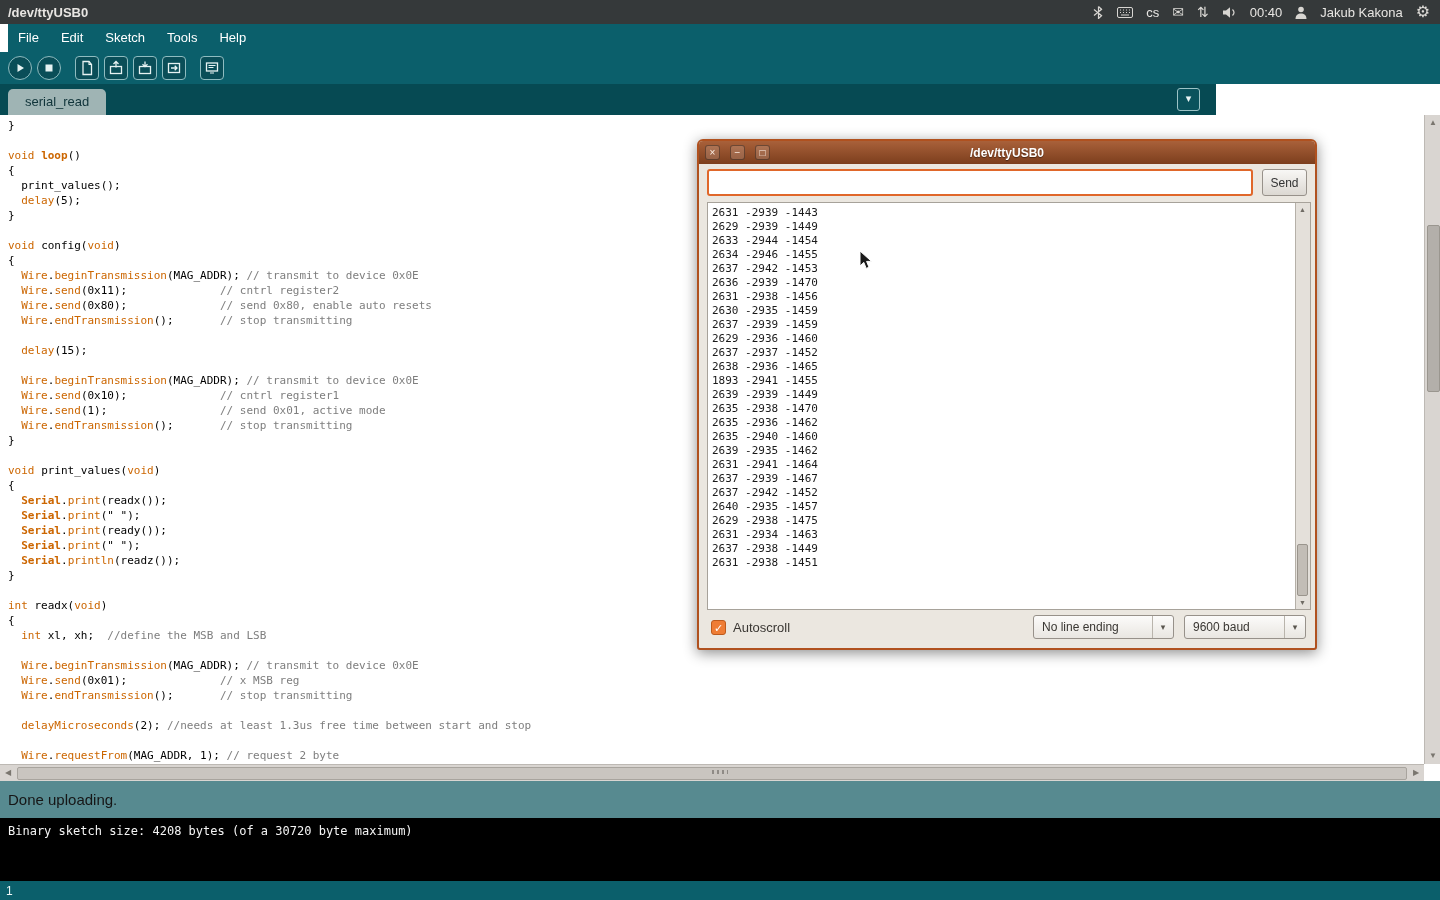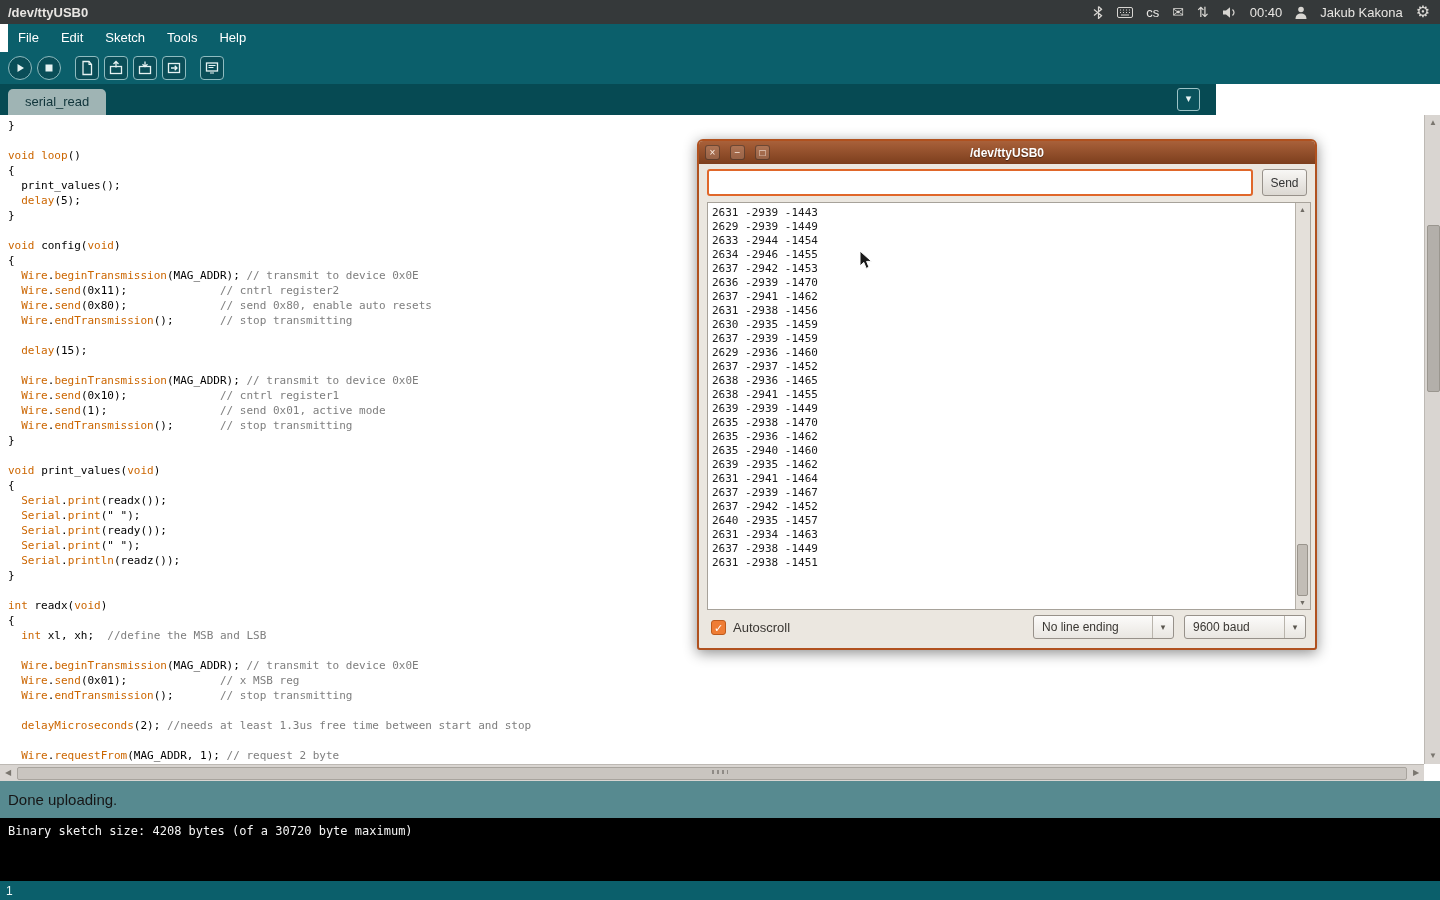--- a/index.html
+++ b/index.html
@@ -34,21 +34,21 @@
   .tab-menu-btn { position:absolute; right:16px; top:4px; width:21px; height:21px; background:#0a525c;
                   border:1px solid #9cc3c6; border-radius:3px; color:#e8f4f4; text-align:center;
                   line-height:19px; font-size:11px; }
 
   
   .editor { position:absolute; left:0; top:115px; width:1424px; height:649px; background:#fff; overflow:hidden; }
   .code { padding:3px 0 0 8px; font-family:"DejaVu Sans Mono", monospace; font-size:11px; }
   .code-line { white-space:pre; height:15px; line-height:15px; }
   .tok-p { color:#000; }
   .tok-o { color:#cc6600; }
-  .tok-b { color:#cc6600; font-weight:normal; }
+  .tok-b { color:#cc6600; font-weight:bold; }
   .tok-c { color:#7e7e7e; }
 
   
   .vscroll { position:absolute; left:1424px; top:115px; width:16px; height:649px; background:#d9d5d1; border-left:1px solid #bdb9b4; box-sizing:border-box; }
   .vscroll .thumb { position:absolute; left:2px; top:110px; width:11px; height:165px; background:#b3afaa; border:1px solid #9a968f; border-radius:2px; }
   .hscroll { position:absolute; left:0; top:764px; width:1424px; height:17px; background:#d9d5d1; border-top:1px solid #bdb9b4; box-sizing:border-box; }
   .hscroll .thumb { position:absolute; left:17px; right:17px; top:2px; height:11px; background:#c9c5c0; border:1px solid #a8a49e; border-radius:2px; }
   .hscroll .grip { position:absolute; left:50%; top:5px; width:16px; height:4px;
                    background:repeating-linear-gradient(90deg,#8f8b86 0 2px,transparent 2px 5px); }
   .sc-arrow { position:absolute; color:#7a766f; font-size:8px; width:16px; height:16px; text-align:center; line-height:16px; }
@@ -282,37 +282,37 @@
     </div>
 
     <div class="serial-output">
       <div class="serial-lines">
           <div class="serial-line">2631 -2939 -1443</div>
           <div class="serial-line">2629 -2939 -1449</div>
           <div class="serial-line">2633 -2944 -1454</div>
           <div class="serial-line">2634 -2946 -1455</div>
           <div class="serial-line">2637 -2942 -1453</div>
           <div class="serial-line">2636 -2939 -1470</div>
-          <div class="serial-line">2637 -2941 -1462</div>
           <div class="serial-line">2631 -2938 -1456</div>
           <div class="serial-line">2630 -2935 -1459</div>
           <div class="serial-line">2637 -2939 -1459</div>
           <div class="serial-line">2629 -2936 -1460</div>
           <div class="serial-line">2637 -2937 -1452</div>
           <div class="serial-line">2638 -2936 -1465</div>
-          <div class="serial-line">2638 -2941 -1455</div>
+          <div class="serial-line">1893 -2941 -1455</div>
           <div class="serial-line">2639 -2939 -1449</div>
           <div class="serial-line">2635 -2938 -1470</div>
           <div class="serial-line">2635 -2936 -1462</div>
           <div class="serial-line">2635 -2940 -1460</div>
           <div class="serial-line">2639 -2935 -1462</div>
           <div class="serial-line">2631 -2941 -1464</div>
           <div class="serial-line">2637 -2939 -1467</div>
           <div class="serial-line">2637 -2942 -1452</div>
           <div class="serial-line">2640 -2935 -1457</div>
+          <div class="serial-line">2629 -2938 -1475</div>
           <div class="serial-line">2631 -2934 -1463</div>
           <div class="serial-line">2637 -2938 -1449</div>
           <div class="serial-line">2631 -2938 -1451</div>
         </div>
       <div class="ser-scroll">
         <div class="arrow" style="top:0;">▲</div>
         <div class="thumb"></div>
         <div class="arrow" style="bottom:0;">▼</div>
       </div>
     </div>

